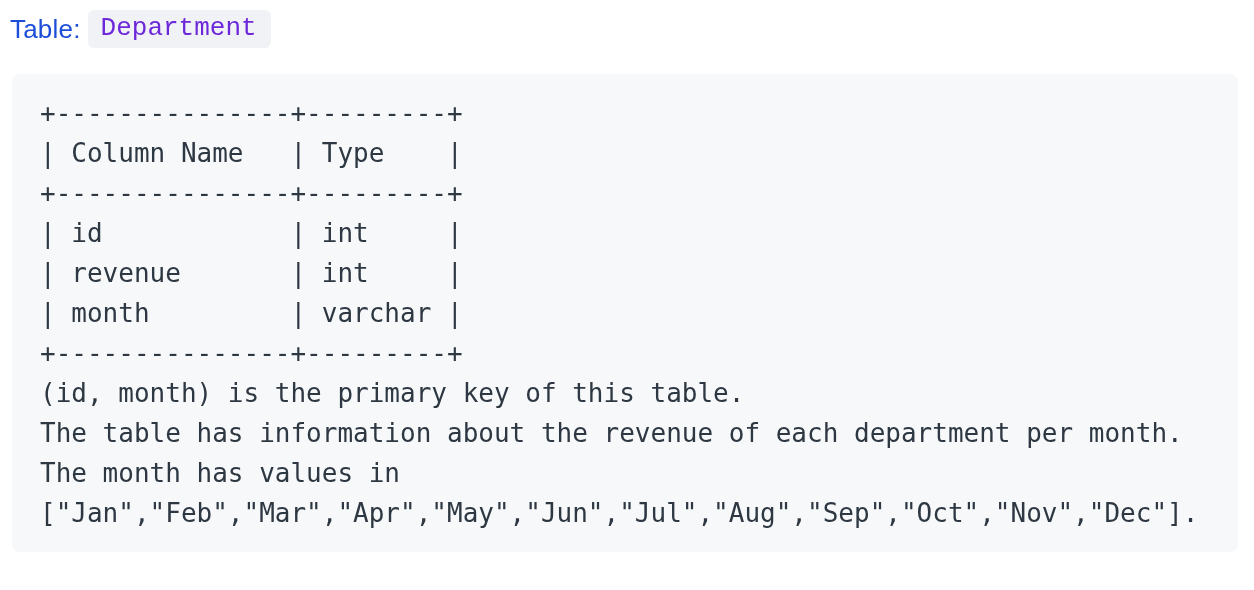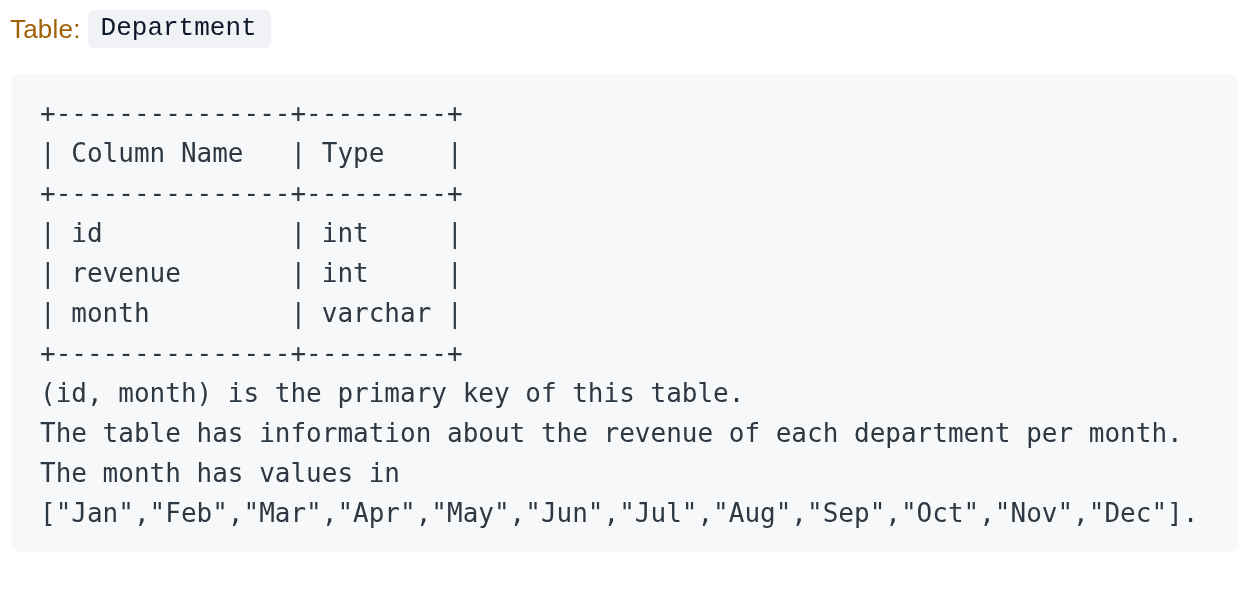--- a/index.html
+++ b/index.html
@@ -19,33 +19,33 @@
   }
   .header-row {
     display: flex;
     align-items: center;
     gap: 7px;
     height: 42px;
   }
   .header-label {
     font-size: 26px;
     line-height: 42px;
-    color: #a16207;
+    color: #1d4ed8;
     letter-spacing: 0.2px;
   }
   .code-badge {
     display: inline-flex;
     align-items: center;
     height: 38px;
     padding: 0 14px 2px 13px;
     background: #f1f2f5;
     border-radius: 6px;
     font-family: "Liberation Mono", monospace;
     font-size: 26px;
-    color: #0f172a;
+    color: #6d28d9;
   }
   .schema-panel {
     margin-top: 24px;
     margin-left: 2px;
     width: 1226px;
     background: #f7f8fa;
     border-radius: 8px;
     padding: 19px 28px 19px 28px;
   }
   .schema-pre {

